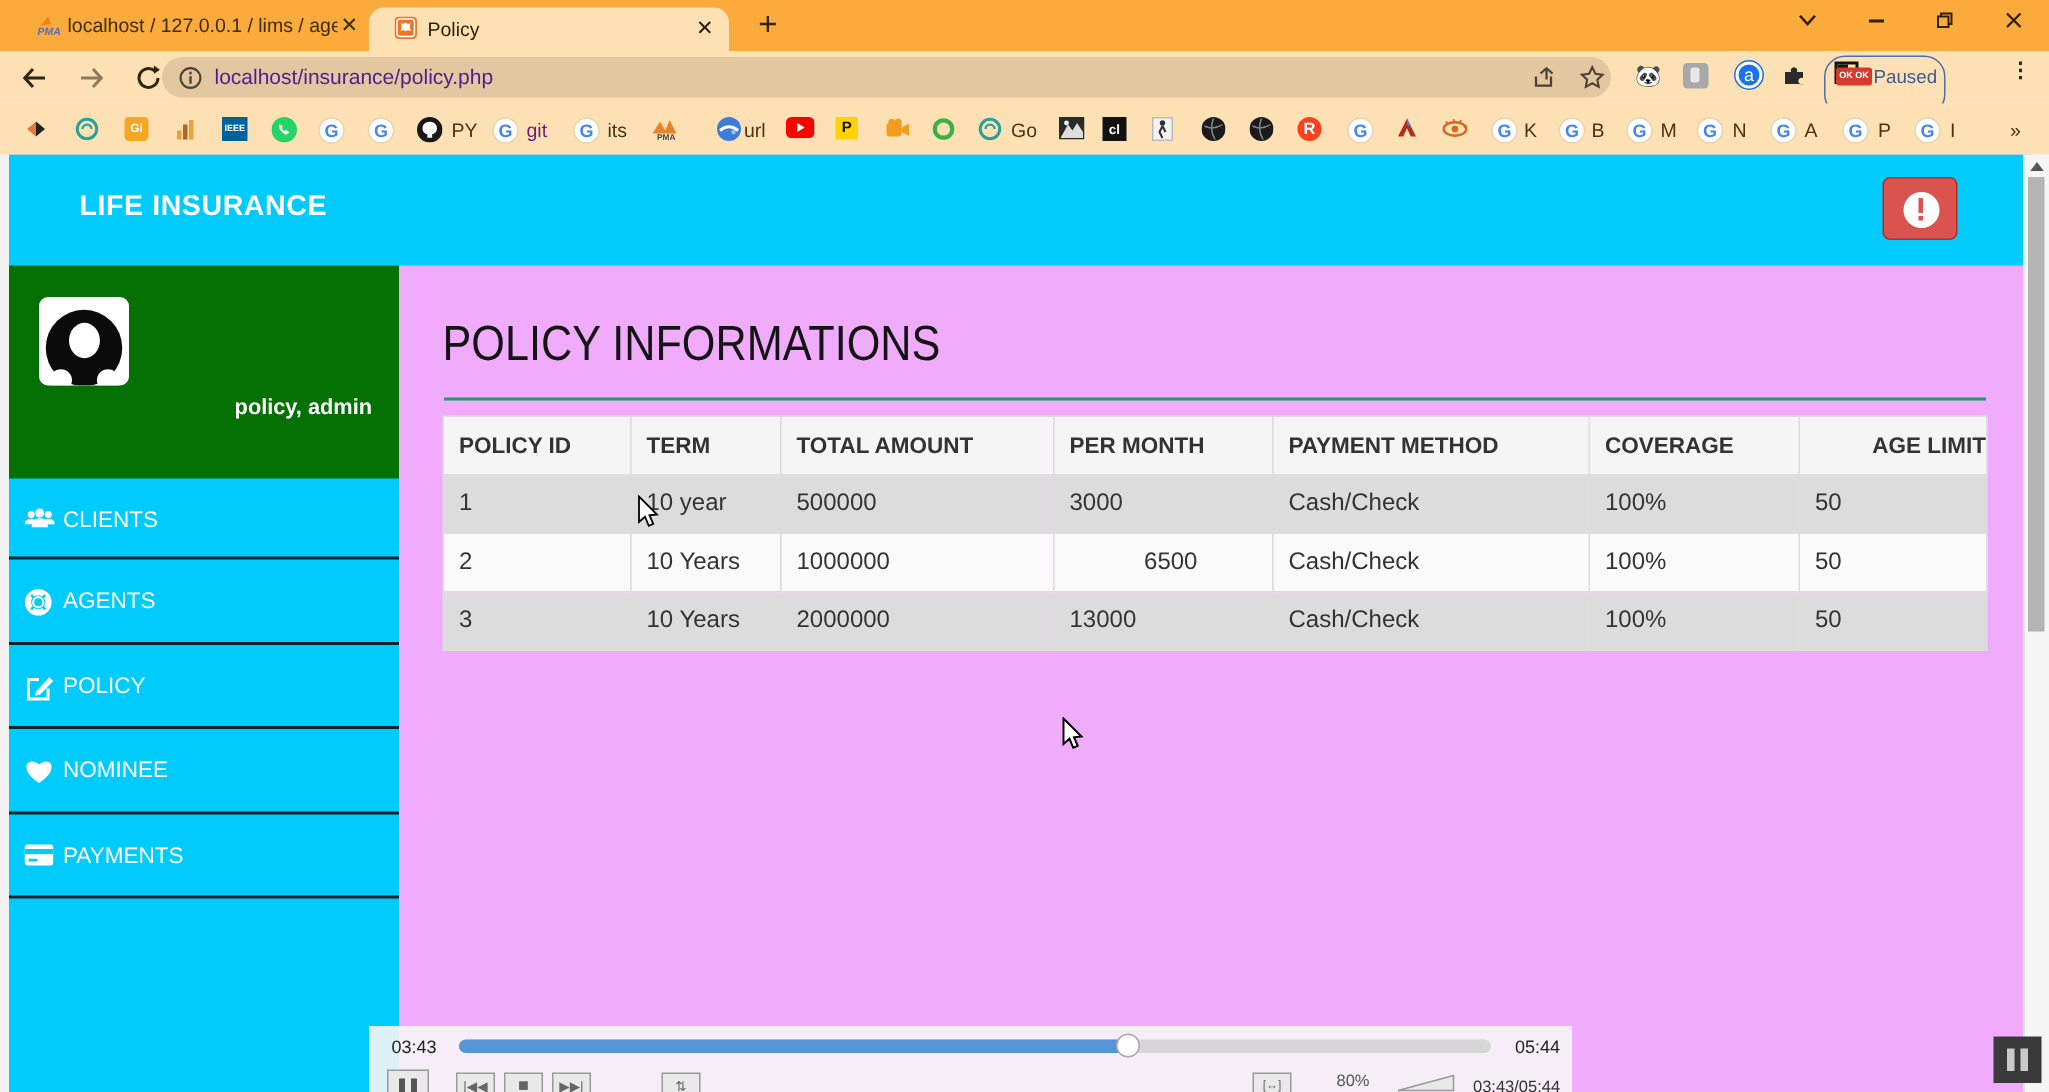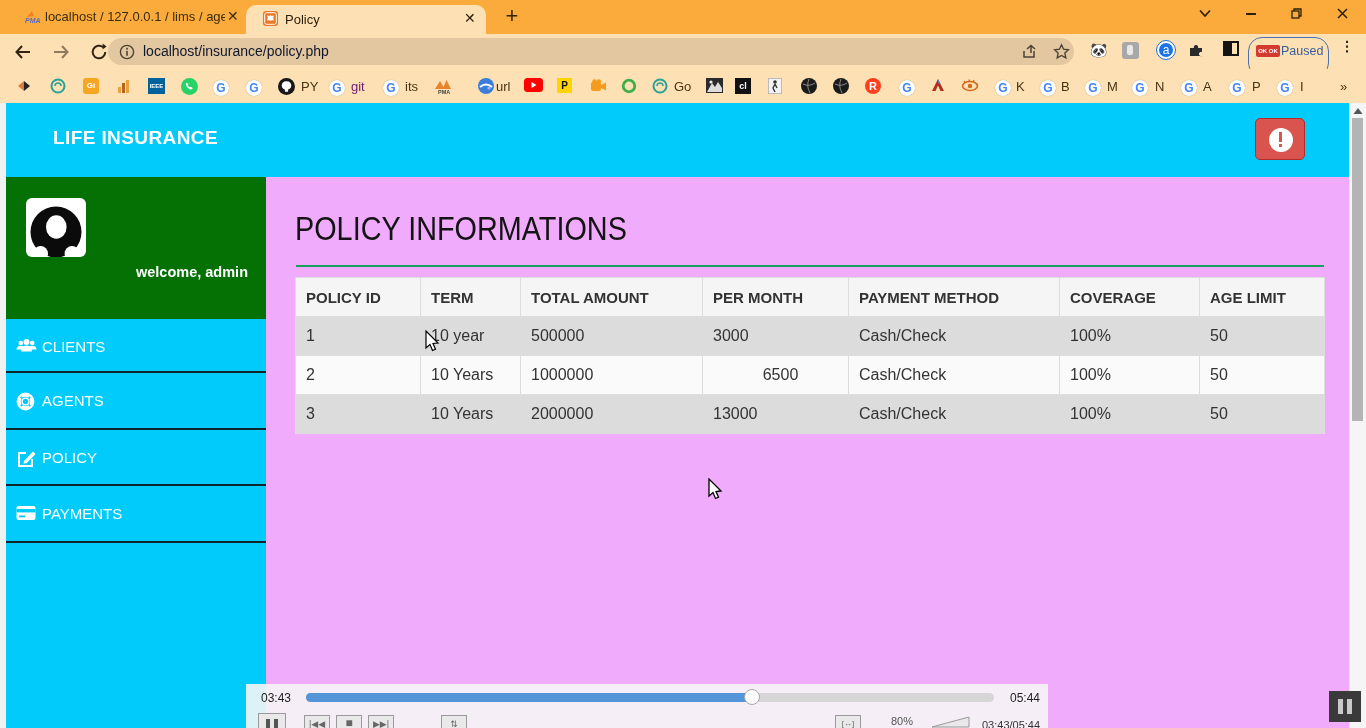--- a/index.html
+++ b/index.html
@@ -60,21 +60,21 @@
     <path d="M16.3 10 A6.3 6.3 0 1 1 14.2 5.3" stroke="#2f2515" stroke-width="2" fill="none"></path>
     <path d="M13.6 1.6 L17.6 4.5 L13.6 7.4 Z" fill="#2f2515"></path>
   </svg>
 
   <div class="abs" style="left:108px;top:4px;width:966px;height:27px;background:#e2c7a1;border-radius:14px;">
     <svg class="abs" style="left:11px;top:5.5px" width="16" height="16" viewBox="0 0 16 16">
       <circle cx="8" cy="8" r="6.6" stroke="#4e4334" stroke-width="1.4" fill="none"></circle>
       <rect x="7.2" y="6.8" width="1.6" height="5" fill="#4e4334"></rect>
       <rect x="7.2" y="3.8" width="1.6" height="1.8" fill="#4e4334"></rect>
     </svg>
-    <div class="abs" style="left:35px;top:5px;font-size:14px;color:#0f172a;">localhost/insurance/policy.php</div>
+    <div class="abs" style="left:35px;top:5px;font-size:14px;color:#4c1d95;">localhost/insurance/policy.php</div>
 
     <svg class="abs" style="left:913px;top:5px" width="17" height="17" viewBox="0 0 17 17">
       <path d="M3 8 V14 H13 V8" stroke="#4e4334" stroke-width="1.5" fill="none"></path>
       <path d="M6 6 L10 2.5 L14 6 M10 2.8 V10" stroke="#4e4334" stroke-width="1.5" fill="none"></path>
     </svg>
 
     <svg class="abs" style="left:945px;top:5px" width="17" height="17" viewBox="0 0 17 17">
       <path d="M8.5 1.8 L10.6 6.2 L15.4 6.8 L11.9 10.1 L12.8 14.9 L8.5 12.5 L4.2 14.9 L5.1 10.1 L1.6 6.8 L6.4 6.2 Z" stroke="#4e4334" stroke-width="1.4" fill="none"></path>
     </svg>
   </div>
@@ -84,21 +84,21 @@
     <div class="abs" style="left:5px;top:3px;width:6px;height:10px;background:#e8e8e8;border-radius:2px;"></div>
   </div>
   <div class="abs" style="left:1157px;top:7px;width:18px;height:18px;background:#1a73e8;border-radius:50%;border:2px solid #fff;outline:1px solid #1a73e8;color:#fff;font-size:12px;text-align:center;line-height:15px;">a</div>
   <svg class="abs" style="left:1188px;top:7px" width="17" height="17" viewBox="0 0 17 17">
     <path d="M2 7 H6 A2.2 2.2 0 1 1 10 7 H14 V11 A2.2 2.2 0 1 0 14 15 H2 Z" fill="#2a2a2a"></path>
   </svg>
   <div class="abs" style="left:1223px;top:7px;width:16px;height:15px;border:2px solid #141414;">
     <div class="abs" style="left:0;top:0;width:7px;height:100%;background:#141414;"></div>
   </div>
 
-  <div class="abs" style="left:1248px;top:3px;width:81px;height:40px;border:1.5px solid #4d70a8;border-radius:14px;text-decoration:underline;">
+  <div class="abs" style="left:1216px;top:3px;width:81px;height:40px;border:1.5px solid #4d70a8;border-radius:14px;text-decoration:underline;">
     <div class="abs" style="left:7px;top:7px;width:24px;height:12px;background:#d23b2e;border-radius:2px;color:#fff;font-size:6px;text-align:center;line-height:12px;font-weight:bold;">OK OK</div>
     <div class="abs" style="left:32px;top:6px;font-size:12.5px;color:#3b5c99;">Paused</div>
   </div>
   <div class="abs" style="left:1340px;top:4px;font-size:14px;color:#2f2515;font-weight:bold;">⋮</div>
 </div>
 
 <div class="abs" id="bookmarks" style="left:0;top:69px;width:1366px;height:34px;background:#fde1b4;">
     <span style="position:absolute;left:16px;top:9px;"><svg width="16" height="16" viewBox="0 0 16 16">
         <path d="M2 8 L8 3 V13 Z" fill="#e07b39"></path>
         <path d="M8 3 L14 8 L8 13 Z" fill="#222"></path>
@@ -230,21 +230,21 @@
   <div class="abs" style="left:0;top:74px;width:260px;height:551px;background:#00cbfa;">
     <div class="abs" style="left:0;top:0;width:260px;height:142px;background:#057105;">
       <div class="abs" style="left:20px;top:21px;width:60px;height:59px;background:#fff;border-radius:6px;overflow:hidden;">
         <svg width="60" height="59" viewBox="0 0 60 59">
           <circle cx="30" cy="34" r="25.5" fill="#0b0b0b"></circle>
           <ellipse cx="30.3" cy="29" rx="10.3" ry="11.8" fill="#fff"></ellipse>
           <circle cx="14.6" cy="55.5" r="7.4" fill="#fff"></circle>
           <circle cx="46" cy="55.5" r="7.4" fill="#fff"></circle>
         </svg>
       </div>
-      <div class="abs" style="right:18px;top:87px;font-size:14.5px;font-weight:bold;color:#fff;">welcome, admin</div>
+      <div class="abs" style="right:18px;top:87px;font-size:14.5px;font-weight:bold;color:#fff;">policy, admin</div>
     </div>
     <div id="menu" class="abs" style="left:0;top:142px;width:260px;">
         <div style="position:relative;height:54px;border-bottom:2px solid #10242e;">
           <span style="position:absolute;left:10px;top:19px;"><svg width="21" height="17" viewBox="0 0 21 17">
               <circle cx="4.8" cy="5" r="2.3" fill="#fff"></circle>
               <circle cx="16.2" cy="5" r="2.3" fill="#fff"></circle>
               <path d="M0.5 11.5 Q0.5 7.8 4.8 7.8 Q7.5 7.8 8.5 9.5 L8.5 11.5 Z" fill="#fff"></path>
               <path d="M12.5 11.5 L12.5 9.5 Q13.5 7.8 16.2 7.8 Q20.5 7.8 20.5 11.5 Z" fill="#fff"></path>
               <circle cx="10.5" cy="4" r="3" fill="#fff"></circle>
               <path d="M5 13.5 Q5 7.5 10.5 7.5 Q16 7.5 16 13.5 Z" fill="#fff"></path>
@@ -259,20 +259,26 @@
               <circle cx="9.5" cy="9.5" r="3.4" fill="#00cbfa" stroke="#fff" stroke-width="1.4"></circle>
             </svg></span>
           <span style="position:absolute;left:36px;top:19px;font-size:15px;color:#fff;">AGENTS</span>
         </div>
         <div style="position:relative;height:56.5px;border-bottom:2px solid #10242e;">
           <span style="position:absolute;left:10px;top:19px;"><svg width="20" height="20" viewBox="0 0 20 20">
               <path d="M16 10 V17 H3 V4 H10" stroke="#fff" stroke-width="2" fill="none"></path>
               <path d="M8 12 L17 2.5 L19.5 5 L10.8 14 L7.5 14.8 Z" fill="#fff"></path>
             </svg></span>
           <span style="position:absolute;left:36px;top:19px;font-size:15px;color:#fff;">POLICY</span>
+        </div>
+        <div style="position:relative;height:56.5px;border-bottom:2px solid #10242e;">
+          <span style="position:absolute;left:10px;top:19px;"><svg width="20" height="18" viewBox="0 0 20 18">
+              <path d="M10 17 C-4 8 2 -1.5 10 4.5 C18 -1.5 24 8 10 17 Z" fill="#fff"></path>
+            </svg></span>
+          <span style="position:absolute;left:36px;top:19px;font-size:15px;color:#fff;">NOMINEE</span>
         </div>
         <div style="position:relative;height:56.5px;border-bottom:2px solid #10242e;">
           <span style="position:absolute;left:10px;top:19px;"><svg width="20" height="16" viewBox="0 0 20 16">
               <rect x="0.5" y="1" width="19" height="14" rx="2" fill="#fff"></rect>
               <rect x="0.5" y="4" width="19" height="3.4" fill="#00cbfa"></rect>
               <rect x="3" y="10.5" width="6" height="1.8" fill="#00cbfa"></rect>
             </svg></span>
           <span style="position:absolute;left:36px;top:19px;font-size:15px;color:#fff;">PAYMENTS</span>
         </div>
       </div>
@@ -282,21 +288,21 @@
   <div class="abs" style="left:290px;top:162px;width:1028px;height:2px;background:#17a05e;"></div>
   <table id="ptable" class="abs" style="left:289px;top:174px;border-collapse:collapse;font-size:16px;color:#333;">
     <tbody>
         <tr style="height:39px;background:#f5f5f5;font-weight:bold;font-size:15px;">
       <td style="width: 125px; border: 1px solid rgb(221, 221, 221); padding-left: 10px;">POLICY ID</td>
           <td style="width: 100px; border: 1px solid rgb(221, 221, 221); padding-left: 10px;">TERM</td>
           <td style="width: 182px; border: 1px solid rgb(221, 221, 221); padding-left: 10px;">TOTAL AMOUNT</td>
           <td style="width: 146px; border: 1px solid rgb(221, 221, 221); padding-left: 10px;">PER MONTH</td>
           <td style="width: 211px; border: 1px solid rgb(221, 221, 221); padding-left: 10px;">PAYMENT METHOD</td>
           <td style="width: 140px; border: 1px solid rgb(221, 221, 221); padding-left: 10px;">COVERAGE</td>
-          <td style="width: 125px; border: 1px solid rgb(221, 221, 221); padding-left: 10px;">AGE LIMIT</td>
+          <td style="width: 125px; border: 1px solid rgb(221, 221, 221); padding-left: 10px; text-align: right;">AGE LIMIT</td>
     </tr>
     <tr style="height:39px;background:#dcdcdc;">
           <td style="border: 1px solid rgb(221, 221, 221); padding-left: 10px;">1</td>
           <td style="border: 1px solid rgb(221, 221, 221); padding-left: 10px;">10 year</td>
           <td style="border: 1px solid rgb(221, 221, 221); padding-left: 10px;">500000</td>
           <td style="border: 1px solid rgb(221, 221, 221); padding-left: 10px;">3000</td>
           <td style="border: 1px solid rgb(221, 221, 221); padding-left: 10px;">Cash/Check</td>
           <td style="border: 1px solid rgb(221, 221, 221); padding-left: 10px;">100%</td>
           <td style="border: 1px solid rgb(221, 221, 221); padding-left: 10px;">50</td>
         </tr>

